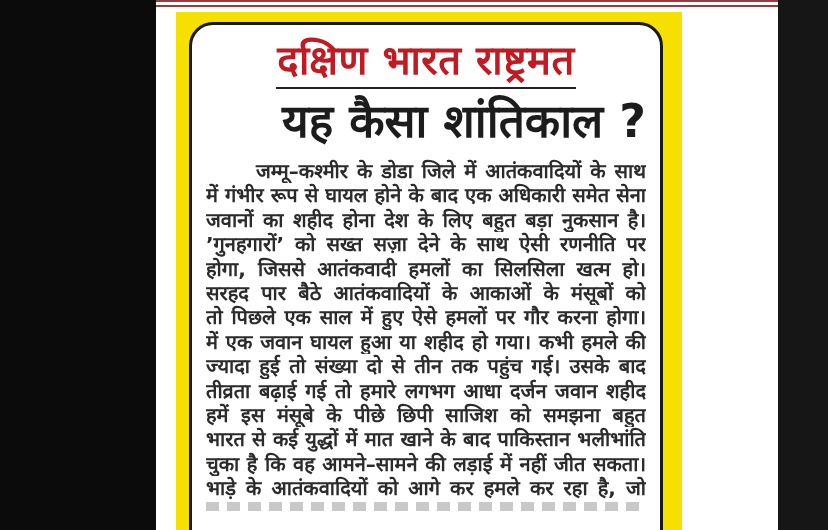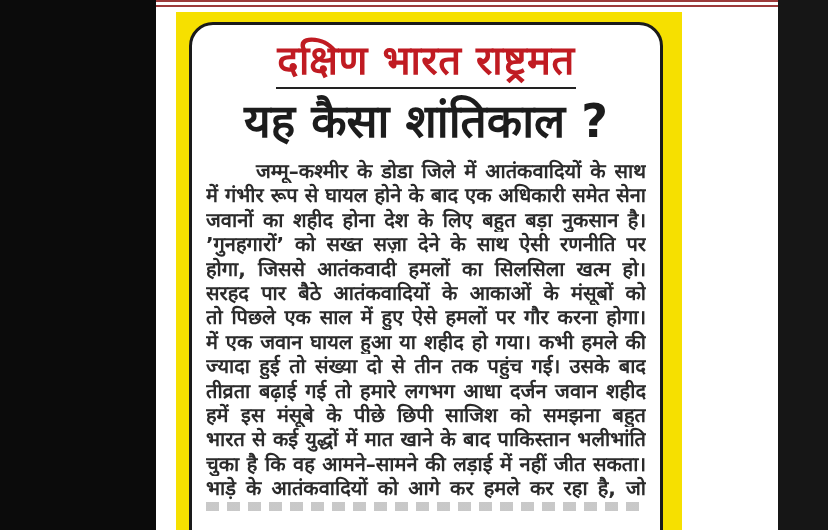--- a/index.html
+++ b/index.html
@@ -50,21 +50,21 @@
     color: var(--masthead-red, #c01b22);
     letter-spacing: 0.5px;
   }
   .divider {
     width: 300px; height: 2px;
     margin: 4px auto 0 auto;
     background: #222222;
   }
   .headline {
     margin: 6px 0 0 0;
-    text-align: center;
+    text-align: right;
     font-size: 46px;
     line-height: 52px;
     font-weight: bold;
     color: var(--headline-black, #1c1c1c);
   }
   .article {
     margin-top: 12px;
     font-size: 20px;
     font-weight: 600;
     color: var(--body-text, #2b2b2b);

